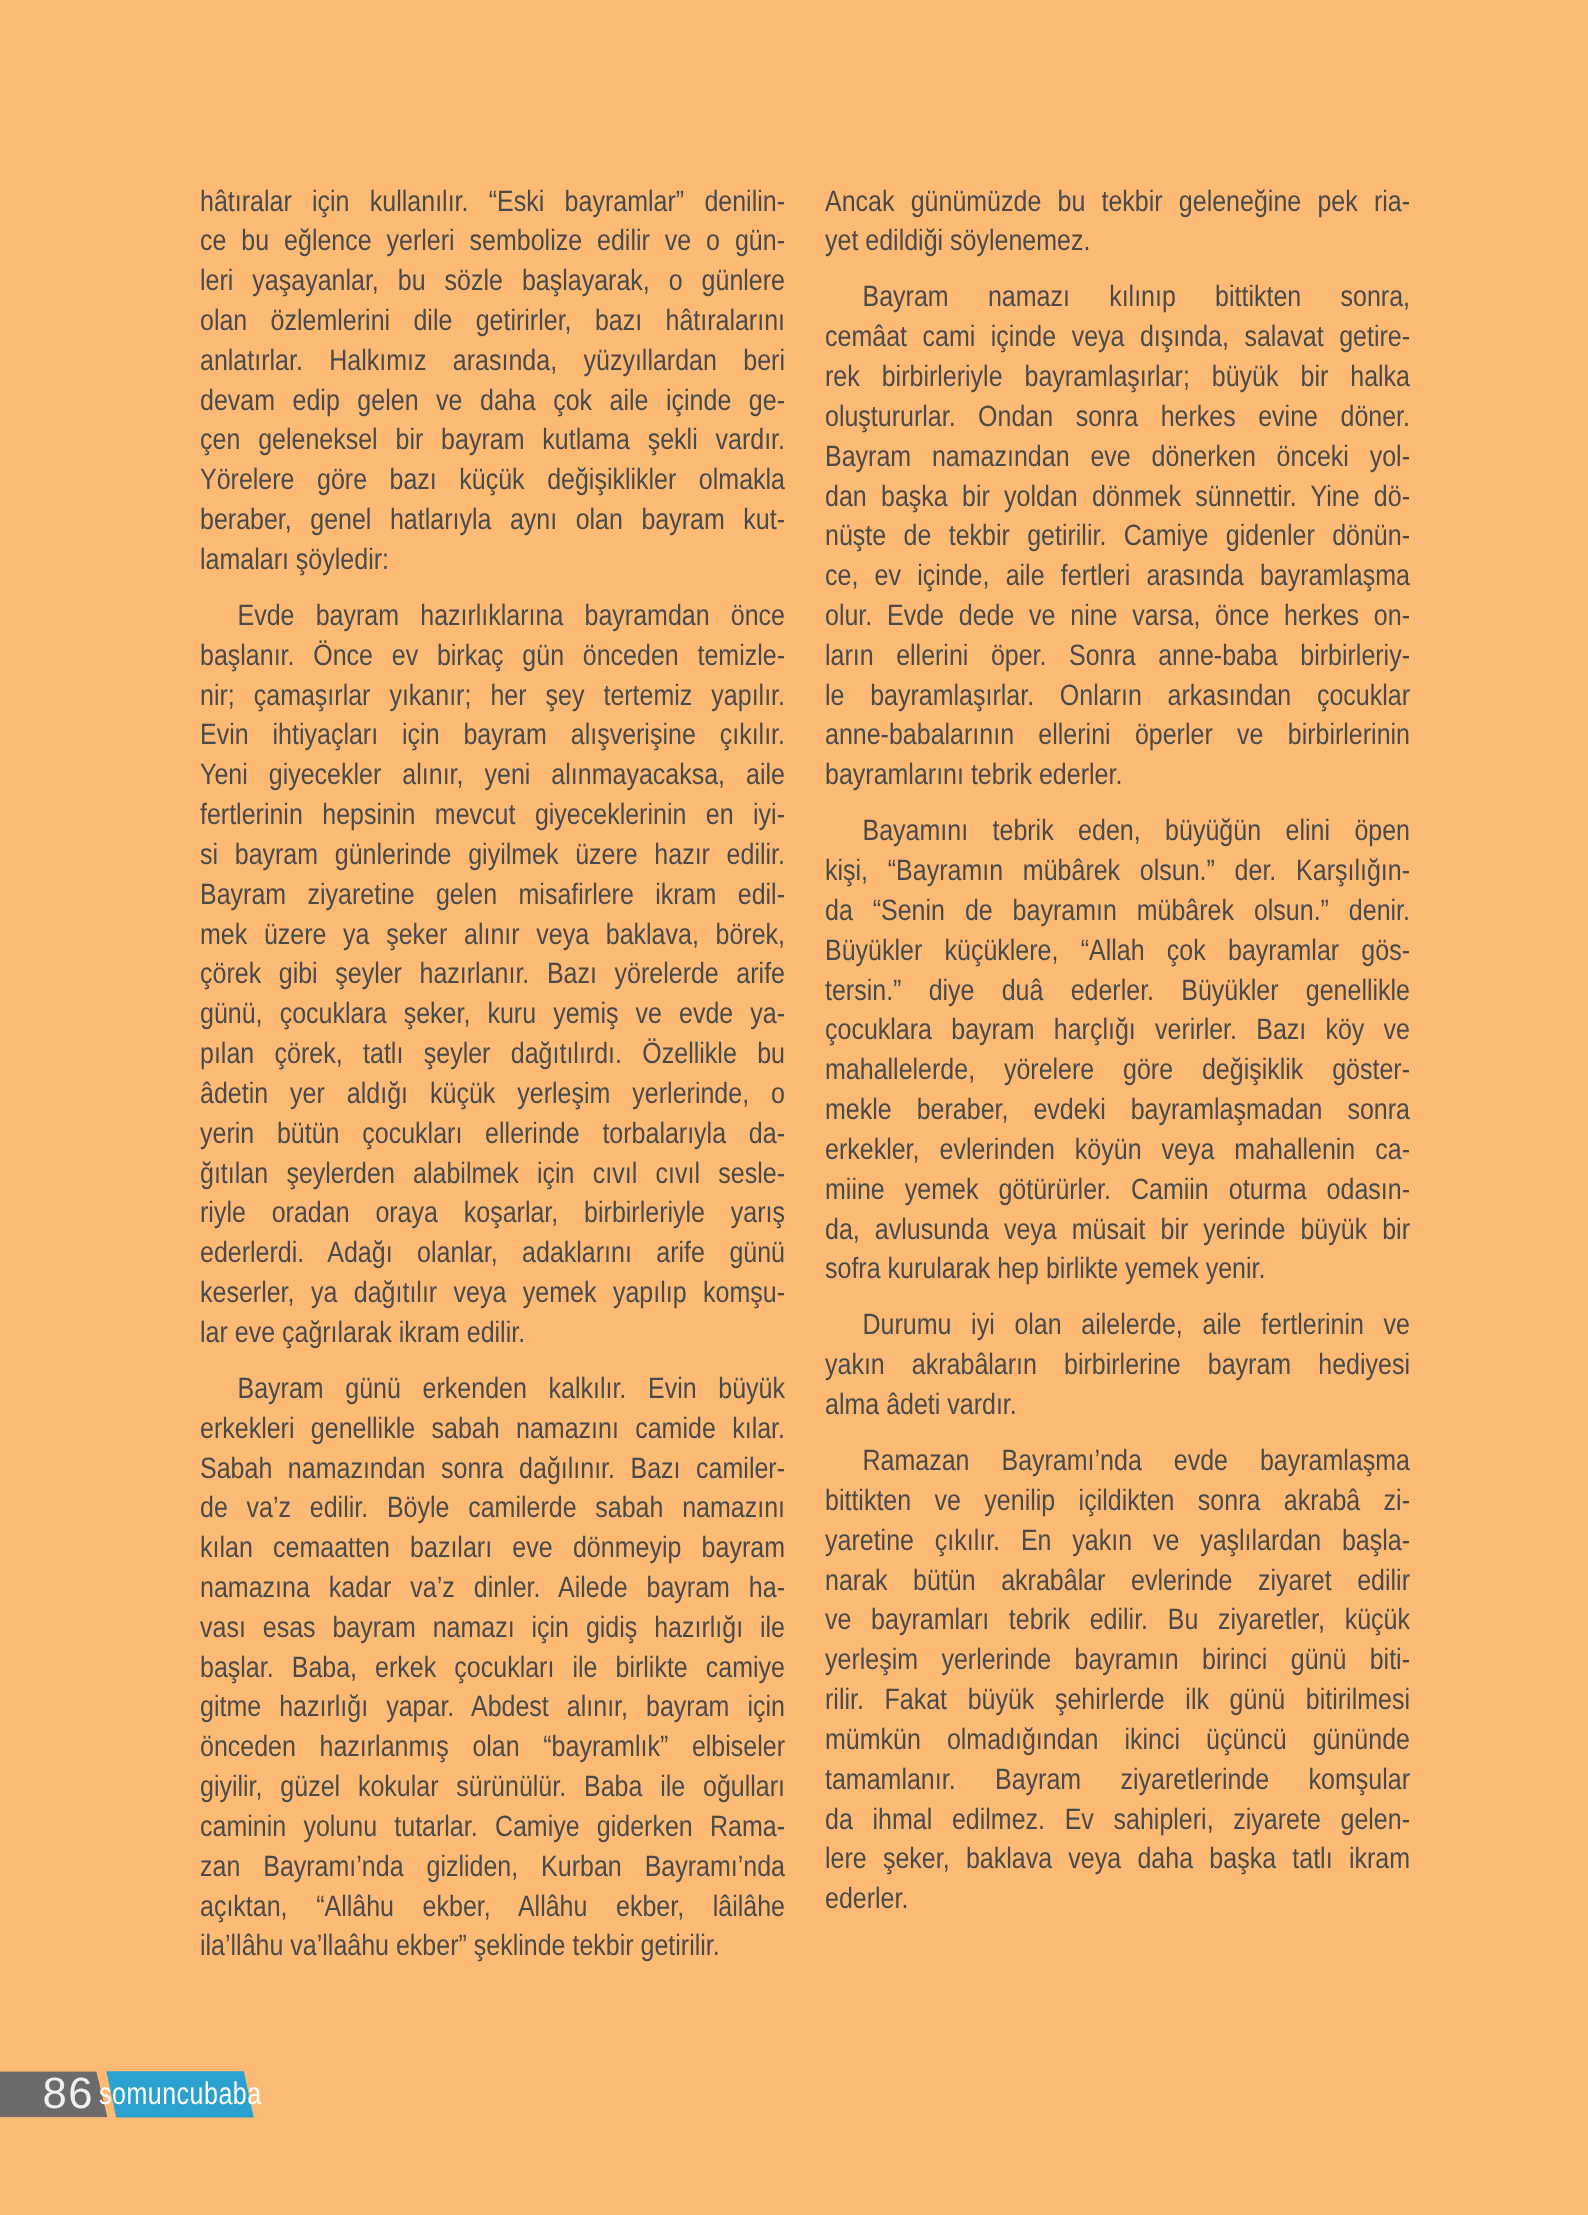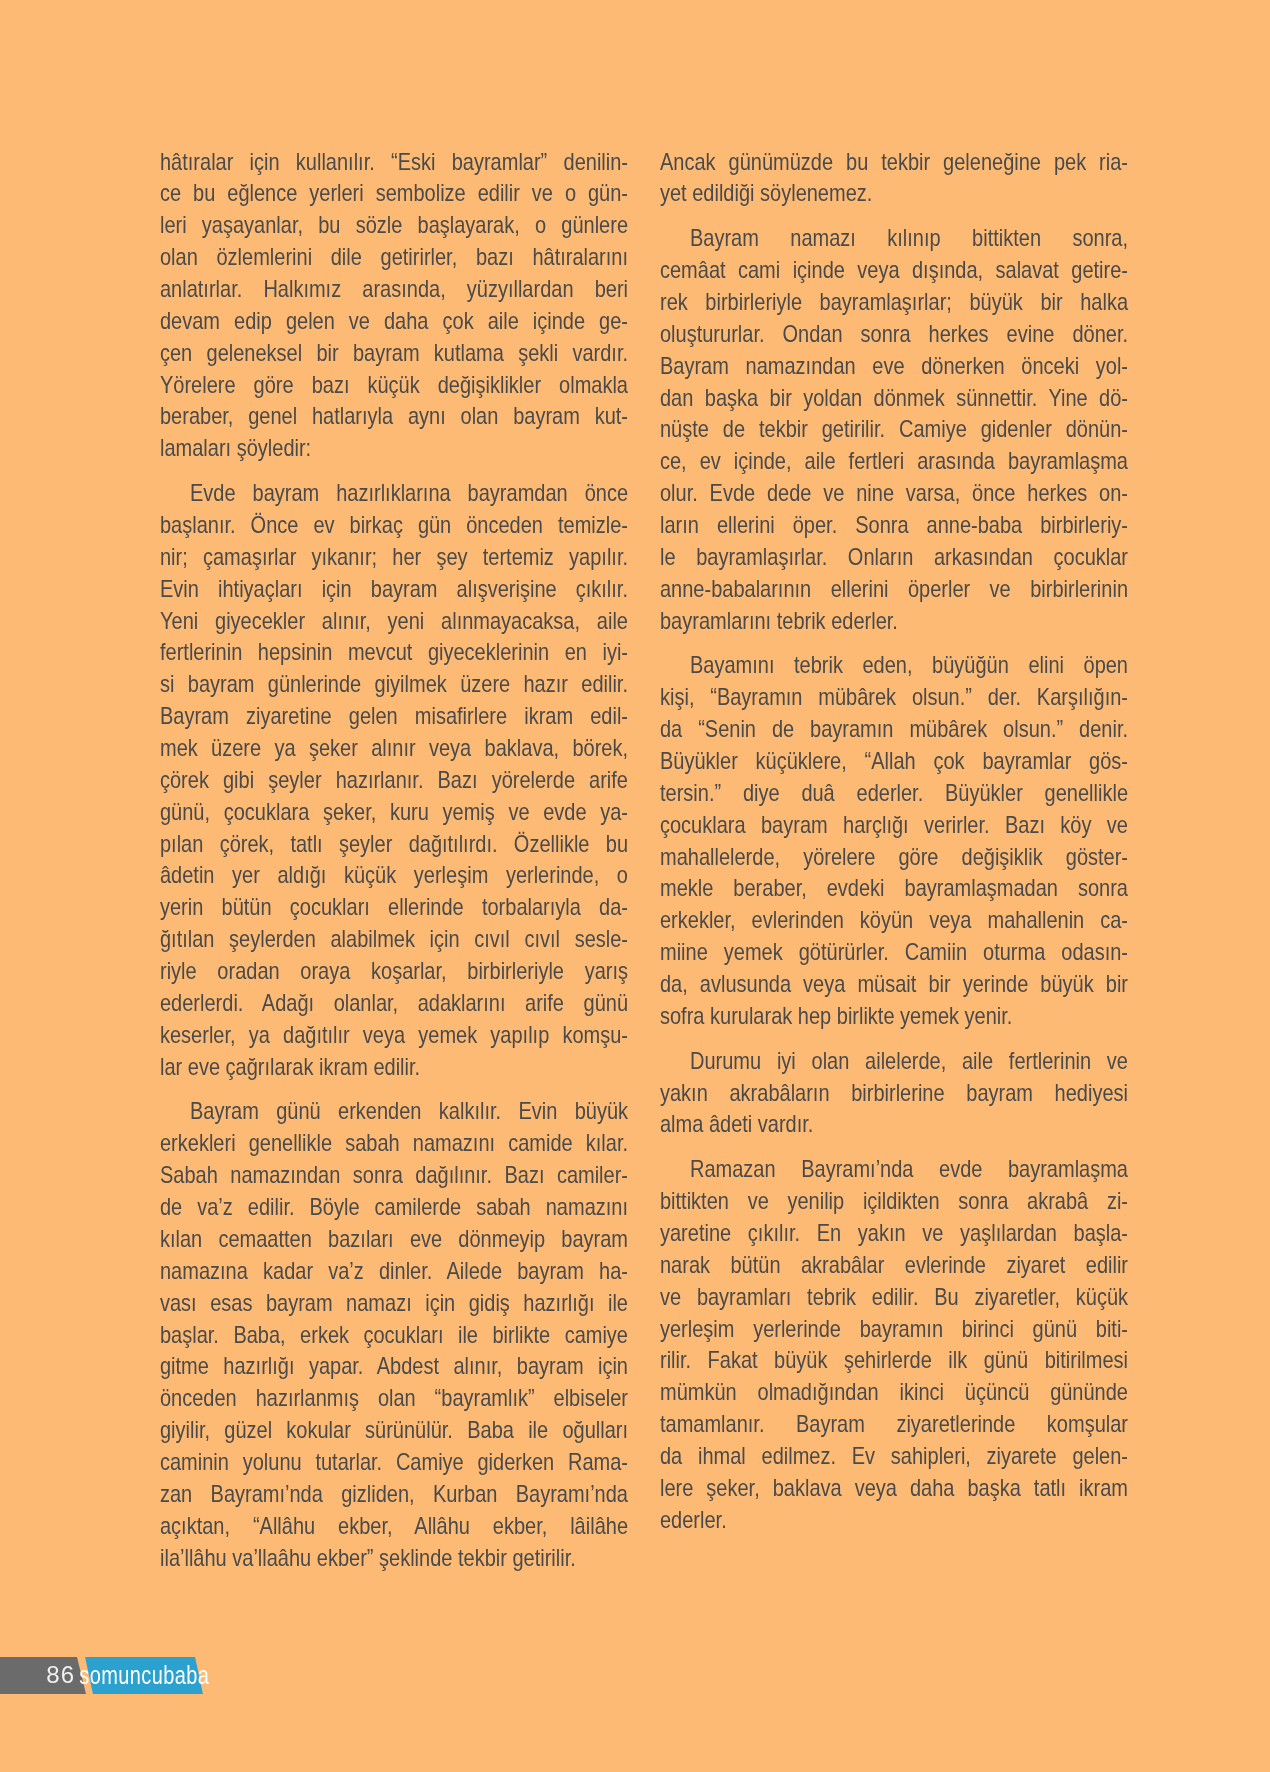--- a/index.html
+++ b/index.html
@@ -40,21 +40,21 @@
   
   .page-number-box {
     position: absolute;
     left: 0;
     top: 1657px;
     width: 86px;
     height: 37px;
     background: #6b6b6b;
     clip-path: polygon(0 0, 77px 0, 86px 100%, 0 100%);
     color: #f0f0f0;
-    font-size: 24px;
+    font-size: 35px;
     line-height: 36px;
     text-align: right;
     box-sizing: border-box;
     padding-right: 11px;
     letter-spacing: 1px;
   }
   .brand-box {
     position: absolute;
     left: 89px;
     top: 1657px;

